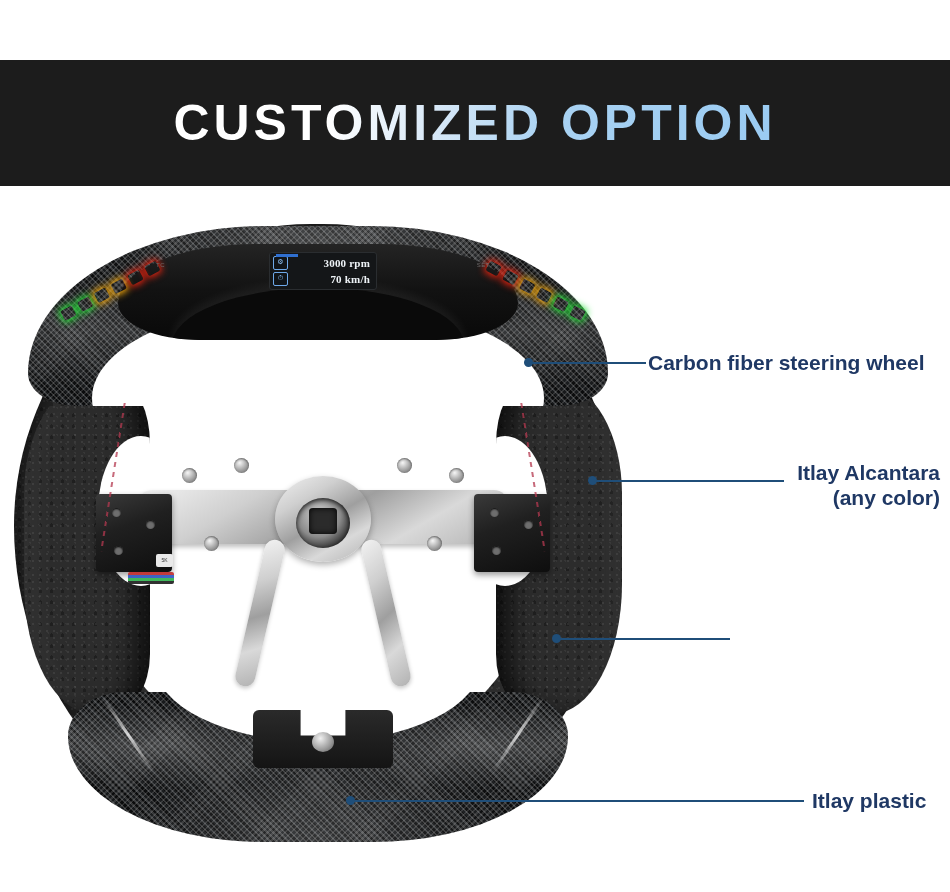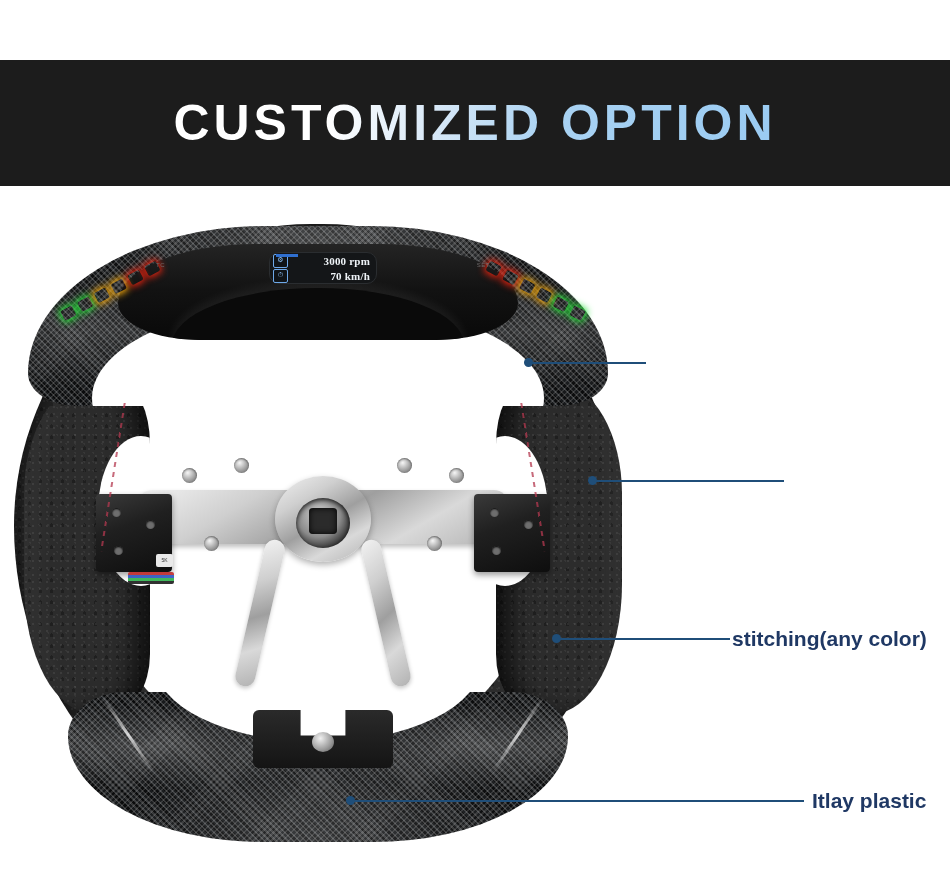--- a/index.html
+++ b/index.html
@@ -170,24 +170,24 @@
   .led-amber { color: #f2a70c; }
   .led-red   { color: #e8230f; }
 
   
   #display-screen {
     position: absolute;
     left: 50%;
     top: 36px;
     transform: translateX(-50%);
     width: 108px;
-    height: 32px;
+    height: 38px;
     background: #141618;
     border: 1px solid #2a2d30;
-    border-radius: 10px;
+    border-radius: 3px;
     padding: 2px 3px;
     box-sizing: border-box;
     z-index: 6;
     display: flex;
     flex-direction: column;
     justify-content: center;
     gap: 1px;
   }
   #display-topbar {
     position: absolute;
@@ -613,25 +613,29 @@
       <span class="module-hole" style="left:50px;top:26px;"></span>
       <span class="module-hole" style="left:18px;top:52px;"></span>
     </div>
     <div id="connector-tag">5K</div>
     <div id="wire-harness"></div>
 
   </div>
 
   <span class="leader-dot" style="left:524px; top:172px;"></span>
   <span class="leader-line" style="left:528px; top:176px; width:118px;"></span>
+  <div class="callout-label" style="left:648px; top:164px;">Carbon fiber steering wheel</div>
 
   <span class="leader-dot" style="left:588px; top:290px;"></span>
   <span class="leader-line" style="left:592px; top:294px; width:192px;"></span>
+  <div class="callout-label right-aligned" style="left:640px; top:274px; width:300px;">
+    <div>Itlay Alcantara</div>
+    <div>(any color)</div>
+  </div>
 
   <span class="leader-dot" style="left:552px; top:448px;"></span>
   <span class="leader-line" style="left:556px; top:452px; width:174px;"></span>
-  <div class="callout-label" style="left:732px; top:440px;">stitching(any color)</div>
 
   <span class="leader-dot" style="left:346px; top:610px;"></span>
   <span class="leader-line" style="left:350px; top:614px; width:454px;"></span>
   <div class="callout-label" style="left:812px; top:602px;">Itlay plastic</div>
 
 </div>
 
 </body></html>

